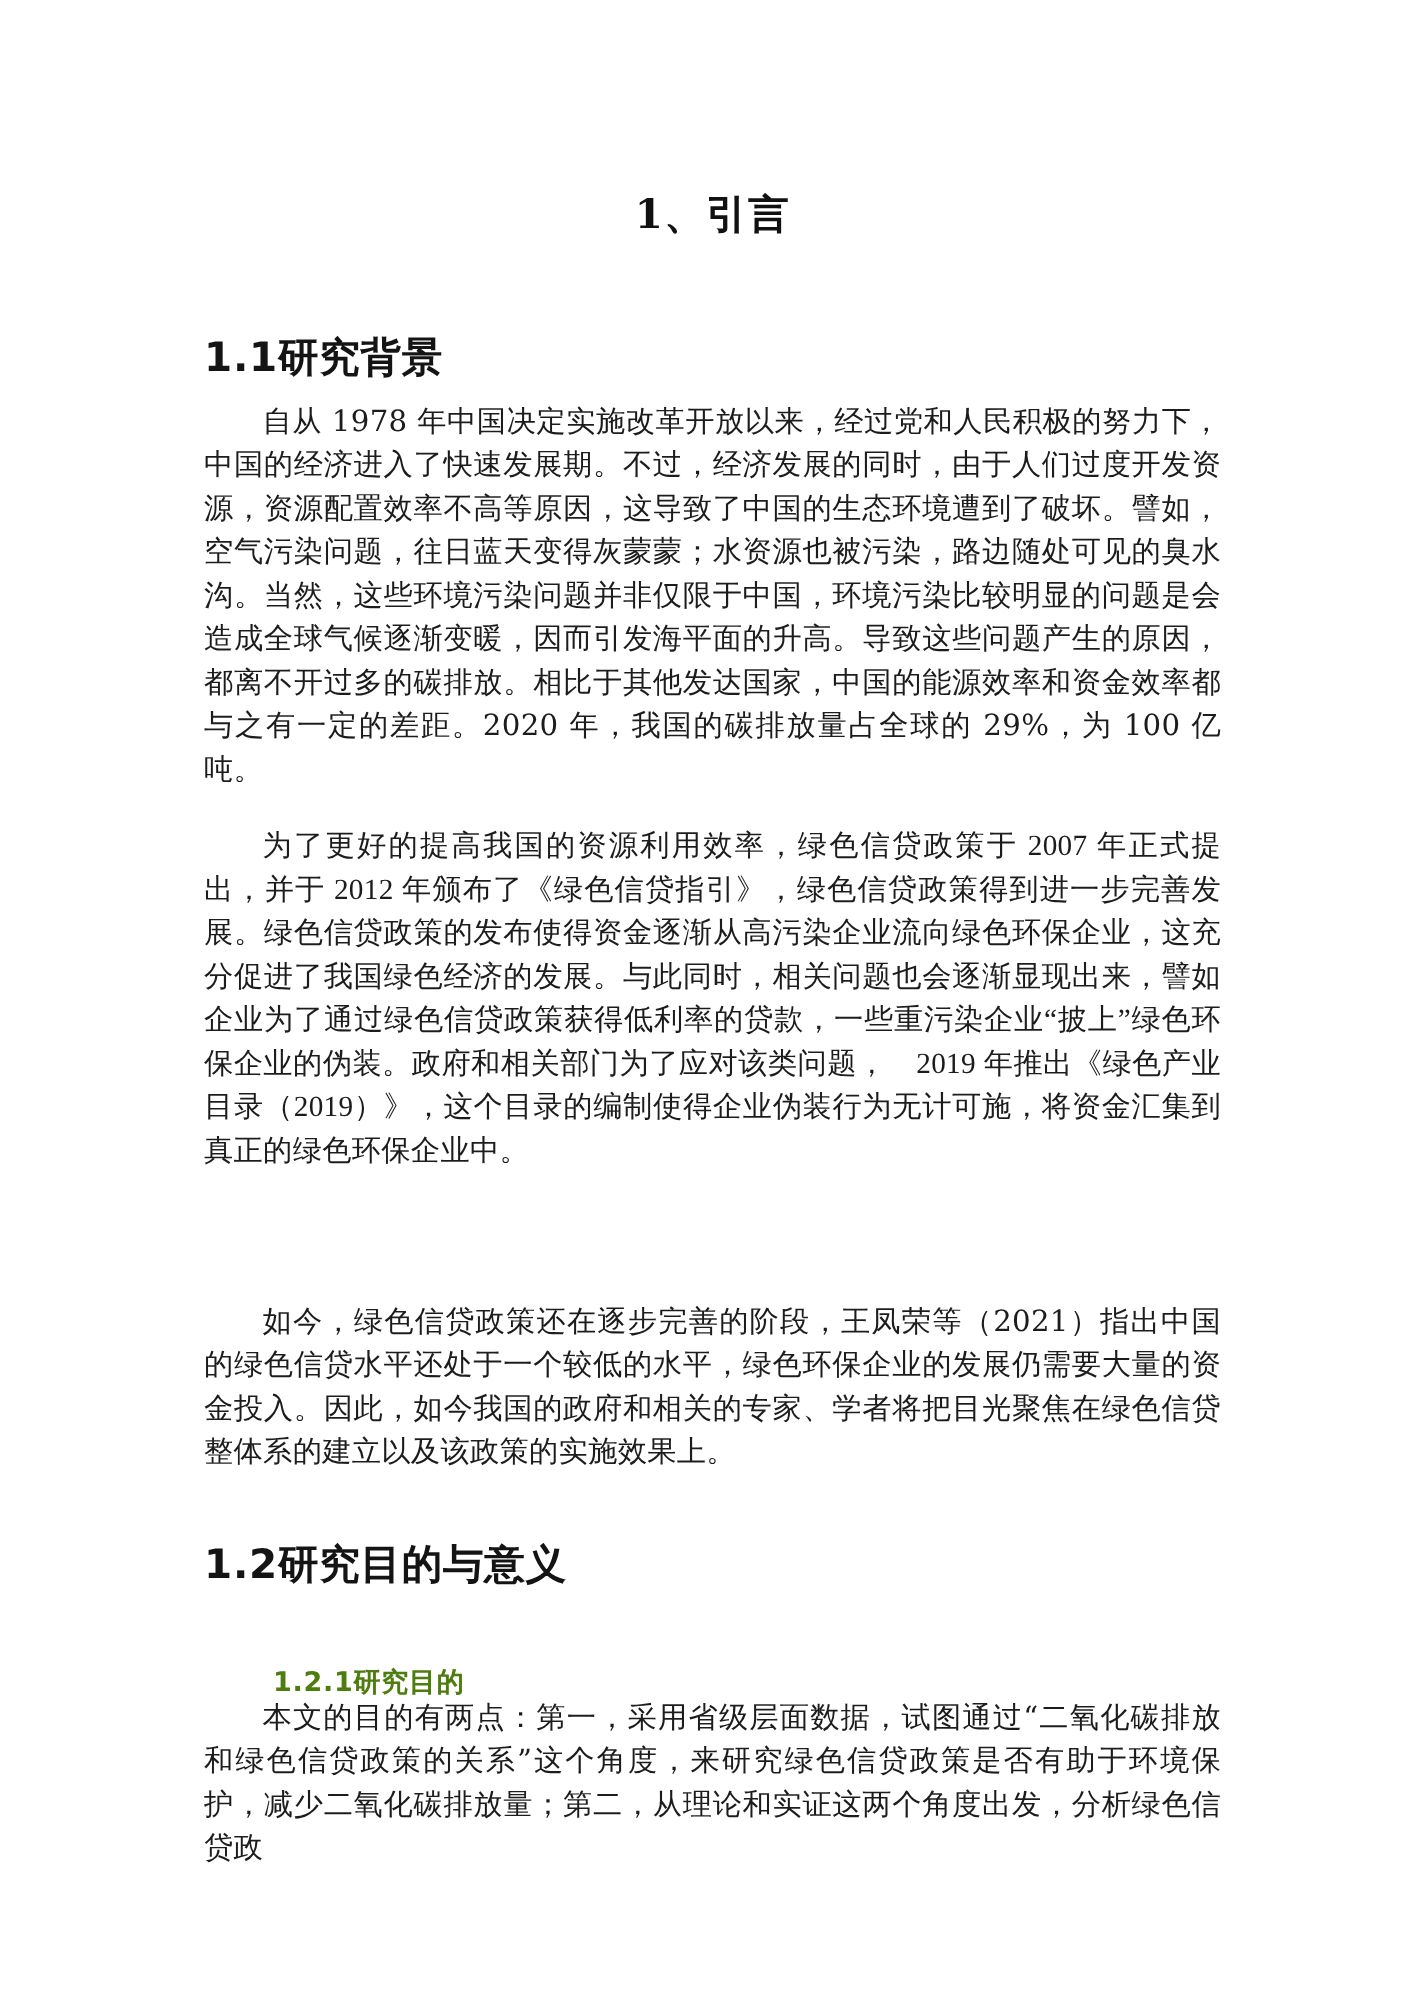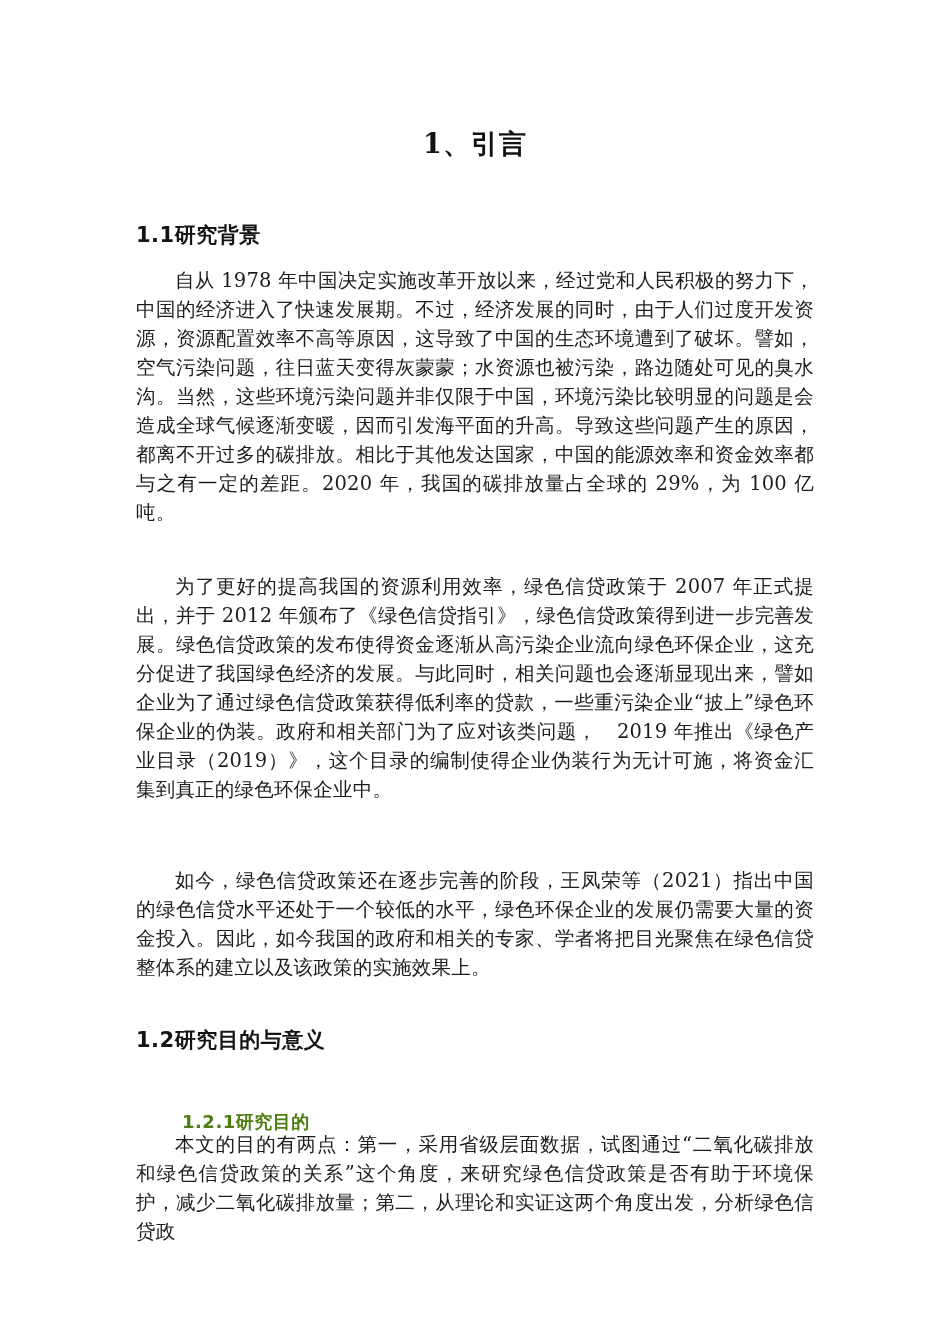--- a/index.html
+++ b/index.html
@@ -49,21 +49,21 @@
   }
 
   
   .h2 {
     position: absolute;
     left: 0;
     margin: 0;
     padding: 0;
     font-family: "DejaVu Sans", "Liberation Sans", sans-serif;
     font-weight: bold;
-    font-size: 21px;
+    font-size: 27px;
     line-height: 1.25;
     color: #141414;
     letter-spacing: 0.5px;
     white-space: nowrap;
   }
 
   .h3 {
     position: absolute;
     left: 30px;
     margin: 16px;
@@ -104,21 +104,21 @@
 
 <div class="page">
   <div class="content">
 
     <h1 class="doc-title">1、引言</h1>
 
     <h2 class="h2" style="top: 222px;">1.1研究背景</h2>
 
     <p class="para" style="top: 266px;">自从 1978 年中国决定实施改革开放以来，经过党和人民积极的努力下，中国的经济进入了快速发展期。不过，经济发展的同时，由于人们过度开发资源，资源配置效率不高等原因，这导致了中国的生态环境遭到了破坏。譬如，空气污染问题，往日蓝天变得灰蒙蒙；水资源也被污染，路边随处可见的臭水沟。当然，这些环境污染问题并非仅限于中国，环境污染比较明显的问题是会造成全球气候逐渐变暖，因而引发海平面的升高。导致这些问题产生的原因，都离不开过多的碳排放。相比于其他发达国家，中国的能源效率和资金效率都与之有一定的差距。2020 年，我国的碳排放量占全球的 29%，为 100 亿吨。</p>
 
-    <p class="para" style="top: 572px;">为了更好的提高我国的资源利用效率，绿色信贷政策于 2007 年正式提出，并于 2012 年颁布了《绿色信贷指引》，绿色信贷政策得到进一步完善发展。绿色信贷政策的发布使得资金逐渐从高污染企业流向绿色环保企业，这充分促进了我国绿色经济的发展。与此同时，相关问题也会逐渐显现出来，譬如企业为了通过绿色信贷政策获得低利率的贷款，一些重污染企业“披上”绿色环保企业的伪装。政府和相关部门为了应对该类问题，　2019 年推出《绿色产业目录（2019）》，这个目录的编制使得企业伪装行为无计可施，将资金汇集到真正的绿色环保企业中。</p>
+    <p class="para" style="top: 550px; font-family: Liberation Serif, serif;">为了更好的提高我国的资源利用效率，绿色信贷政策于 2007 年正式提出，并于 2012 年颁布了《绿色信贷指引》，绿色信贷政策得到进一步完善发展。绿色信贷政策的发布使得资金逐渐从高污染企业流向绿色环保企业，这充分促进了我国绿色经济的发展。与此同时，相关问题也会逐渐显现出来，譬如企业为了通过绿色信贷政策获得低利率的贷款，一些重污染企业“披上”绿色环保企业的伪装。政府和相关部门为了应对该类问题，　2019 年推出《绿色产业目录（2019）》，这个目录的编制使得企业伪装行为无计可施，将资金汇集到真正的绿色环保企业中。</p>
 
     <p class="para" style="top: 866px;">如今，绿色信贷政策还在逐步完善的阶段，王凤荣等（2021）指出中国的绿色信贷水平还处于一个较低的水平，绿色环保企业的发展仍需要大量的资金投入。因此，如今我国的政府和相关的专家、学者将把目光聚焦在绿色信贷整体系的建立以及该政策的实施效果上。</p>
 
     <h2 class="h2" style="top: 1027px;">1.2研究目的与意义</h2>
 
     <h3 class="h3" style="top: 1095px;">1.2.1研究目的</h3>
 
     <p class="para clipped" style="top: 1130px; height: 120px;">本文的目的有两点：第一，采用省级层面数据，试图通过“二氧化碳排放和绿色信贷政策的关系”这个角度，来研究绿色信贷政策是否有助于环境保护，减少二氧化碳排放量；第二，从理论和实证这两个角度出发，分析绿色信贷政</p>
 
   </div>

